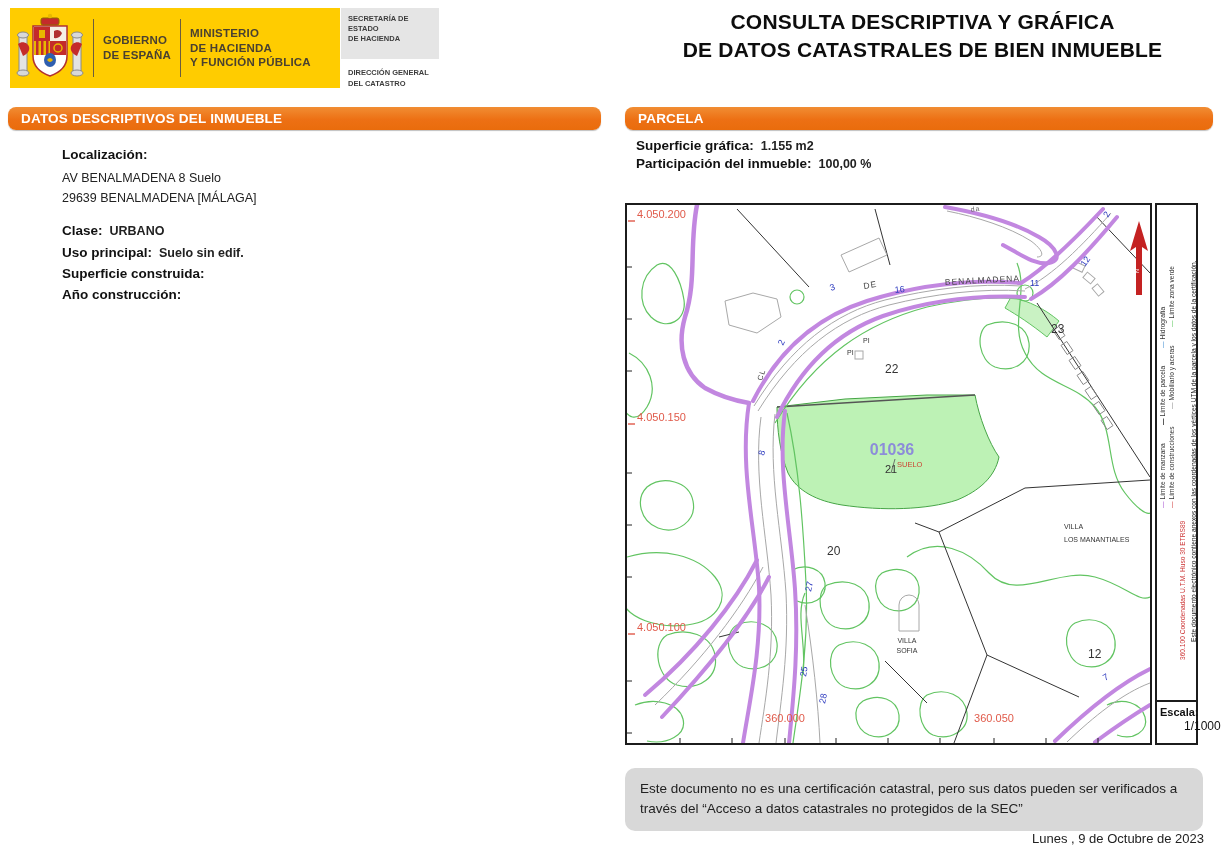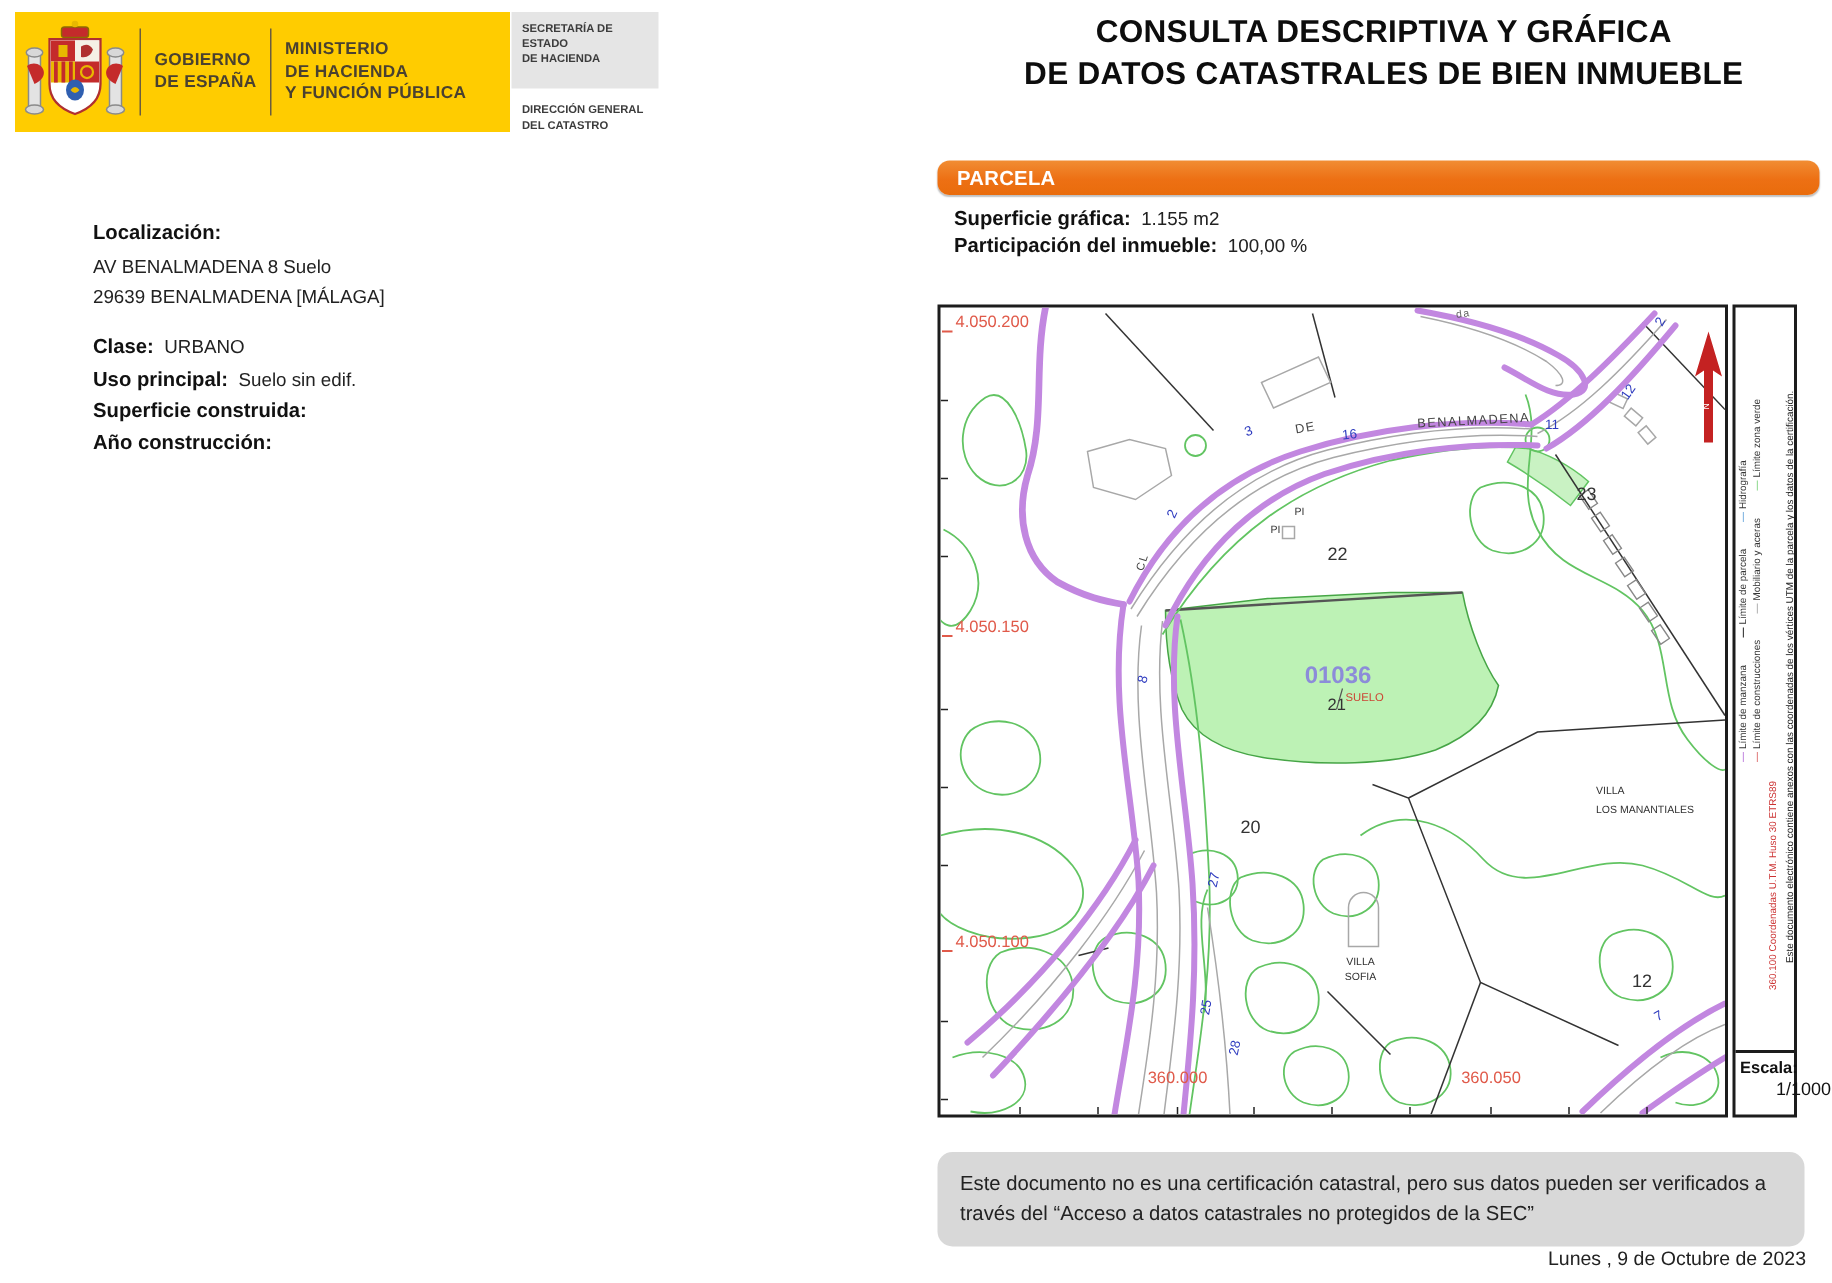--- a/index.html
+++ b/index.html
@@ -21,21 +21,21 @@
   .ref-label { font-weight:bold; margin-right:16px; }
 
   
   .obar { position:absolute; height:23px; background:linear-gradient(#f18d33,#ed7014 55%,#e96c0c); border-radius:8px; color:#fff; font-weight:bold; font-size:13.5px; line-height:23px; padding-left:13px; letter-spacing:.2px; box-shadow:0 1px 1px rgba(0,0,0,.25); }
   .obar-left  { left:8px;  top:107px; width:593px; }
   .obar-right { left:625px; top:107px; width:588px; }
 
   
   .lp { position:absolute; left:30px; font-size:13px;padding-left:32px; }
   .lp b { font-size:13.5px; }
-  .val { font-weight:normal; font-size:12.5px; color:#222; margin-left:7px; }
+  .val { font-weight:bold; font-size:12.5px; color:#222; margin-left:7px; }
 
   
   .pp { position:absolute; left:636px; font-size:13.5px; font-weight:bold; }
 
   
   .map-wrap { position:absolute; left:625px; top:203px; display:flex; }
   .map-box { width:527px; height:542px; border:2px solid #1c1c1c; background:#fff; overflow:hidden; }
   svg text { font-family:"Liberation Sans", sans-serif; }
 
   .sidebar { position:relative; width:43px; height:542px; border:2px solid #1c1c1c; margin-left:3px; background:#fff; }
@@ -109,20 +109,21 @@
       <div>DIRECCIÓN GENERAL</div>
       <div>DEL CATASTRO</div>
     </div>
   </div>
 
   <div class="title-block">
     <div class="title-line">CONSULTA DESCRIPTIVA Y GRÁFICA</div>
     <div class="title-line">DE DATOS CATASTRALES DE BIEN INMUEBLE</div>
   </div>
 
+  <div class="obar obar-left">DATOS DESCRIPTIVOS DEL INMUEBLE</div>
   <div class="obar obar-right">PARCELA</div>
 
   <div class="lp" style="top:147px;"><b>Localización:</b></div>
   <div class="lp" style="top:171px; font-size:12.5px; color:#222;">AV BENALMADENA 8 Suelo</div>
   <div class="lp" style="top:191px; font-size:12.5px; color:#222;">29639 BENALMADENA [MÁLAGA]</div>
   <div class="lp" style="top:223px;"><b>Clase:</b><span class="val">URBANO</span></div>
   <div class="lp" style="top:245px;"><b>Uso principal:</b><span class="val">Suelo sin edif.</span></div>
   <div class="lp" style="top:266px;"><b>Superficie construida:</b><span class="val"></span></div>
   <div class="lp" style="top:287px;"><b>Año construcción:</b><span class="val"></span></div>
 

